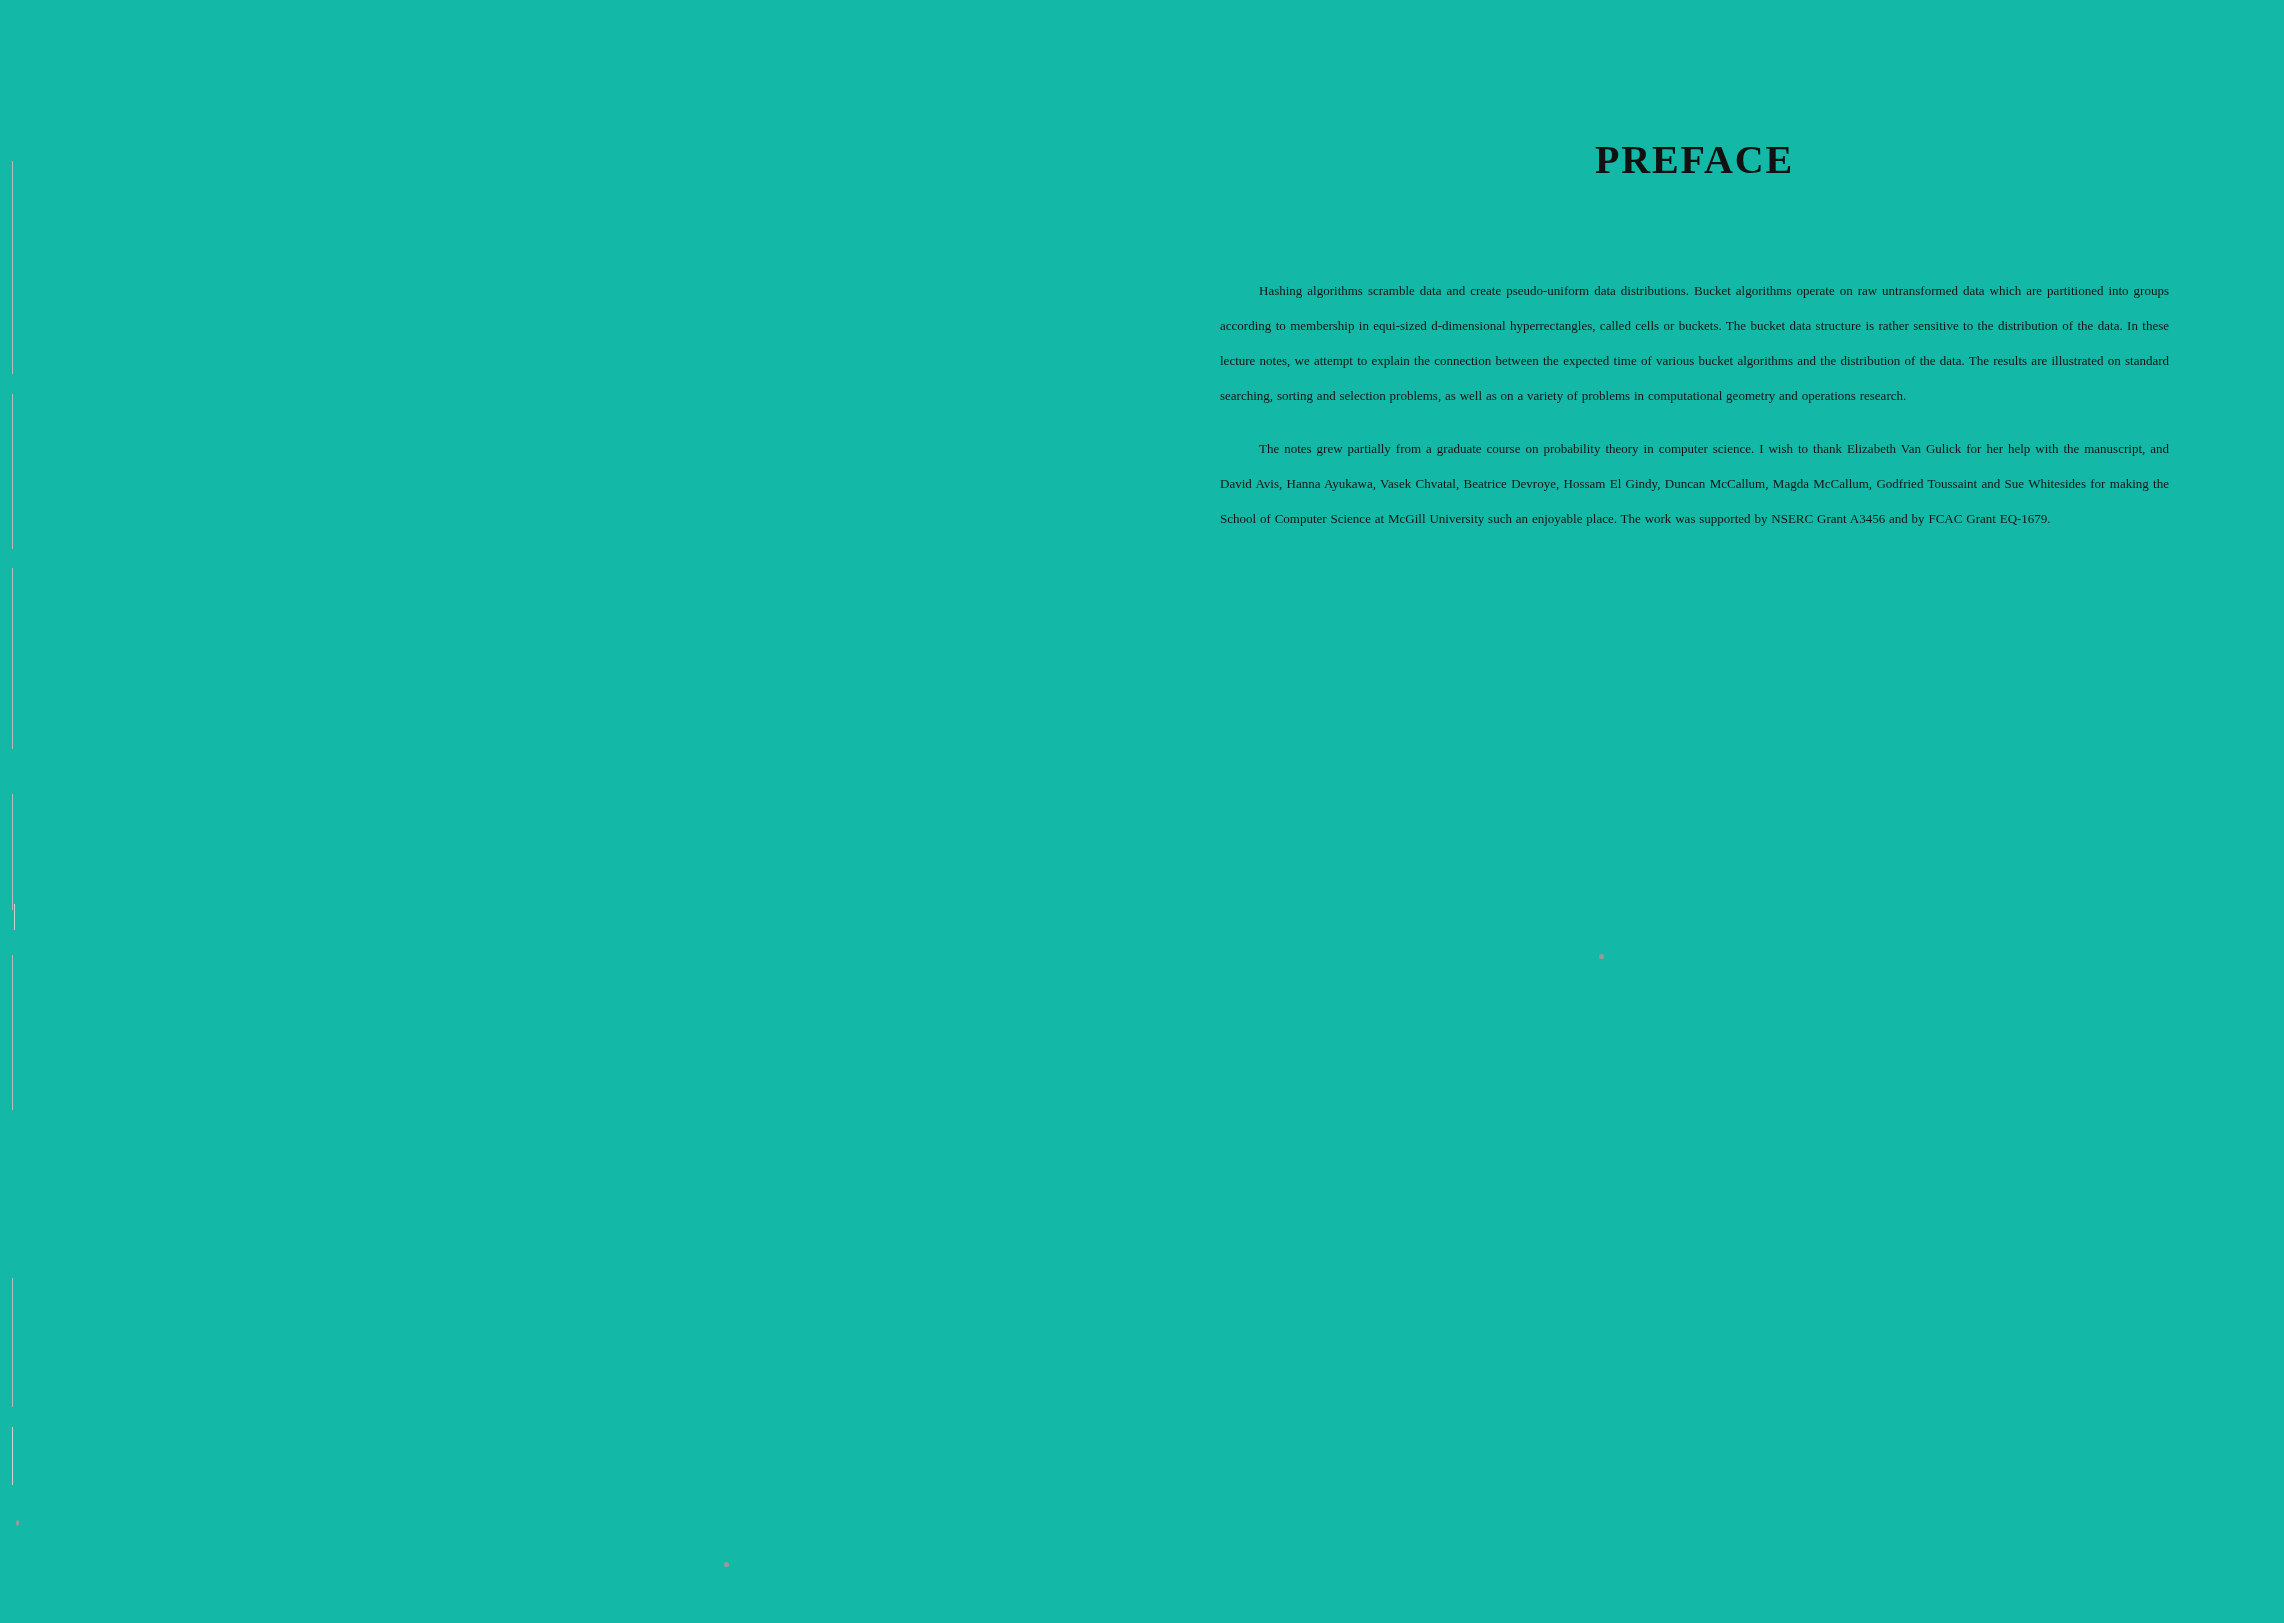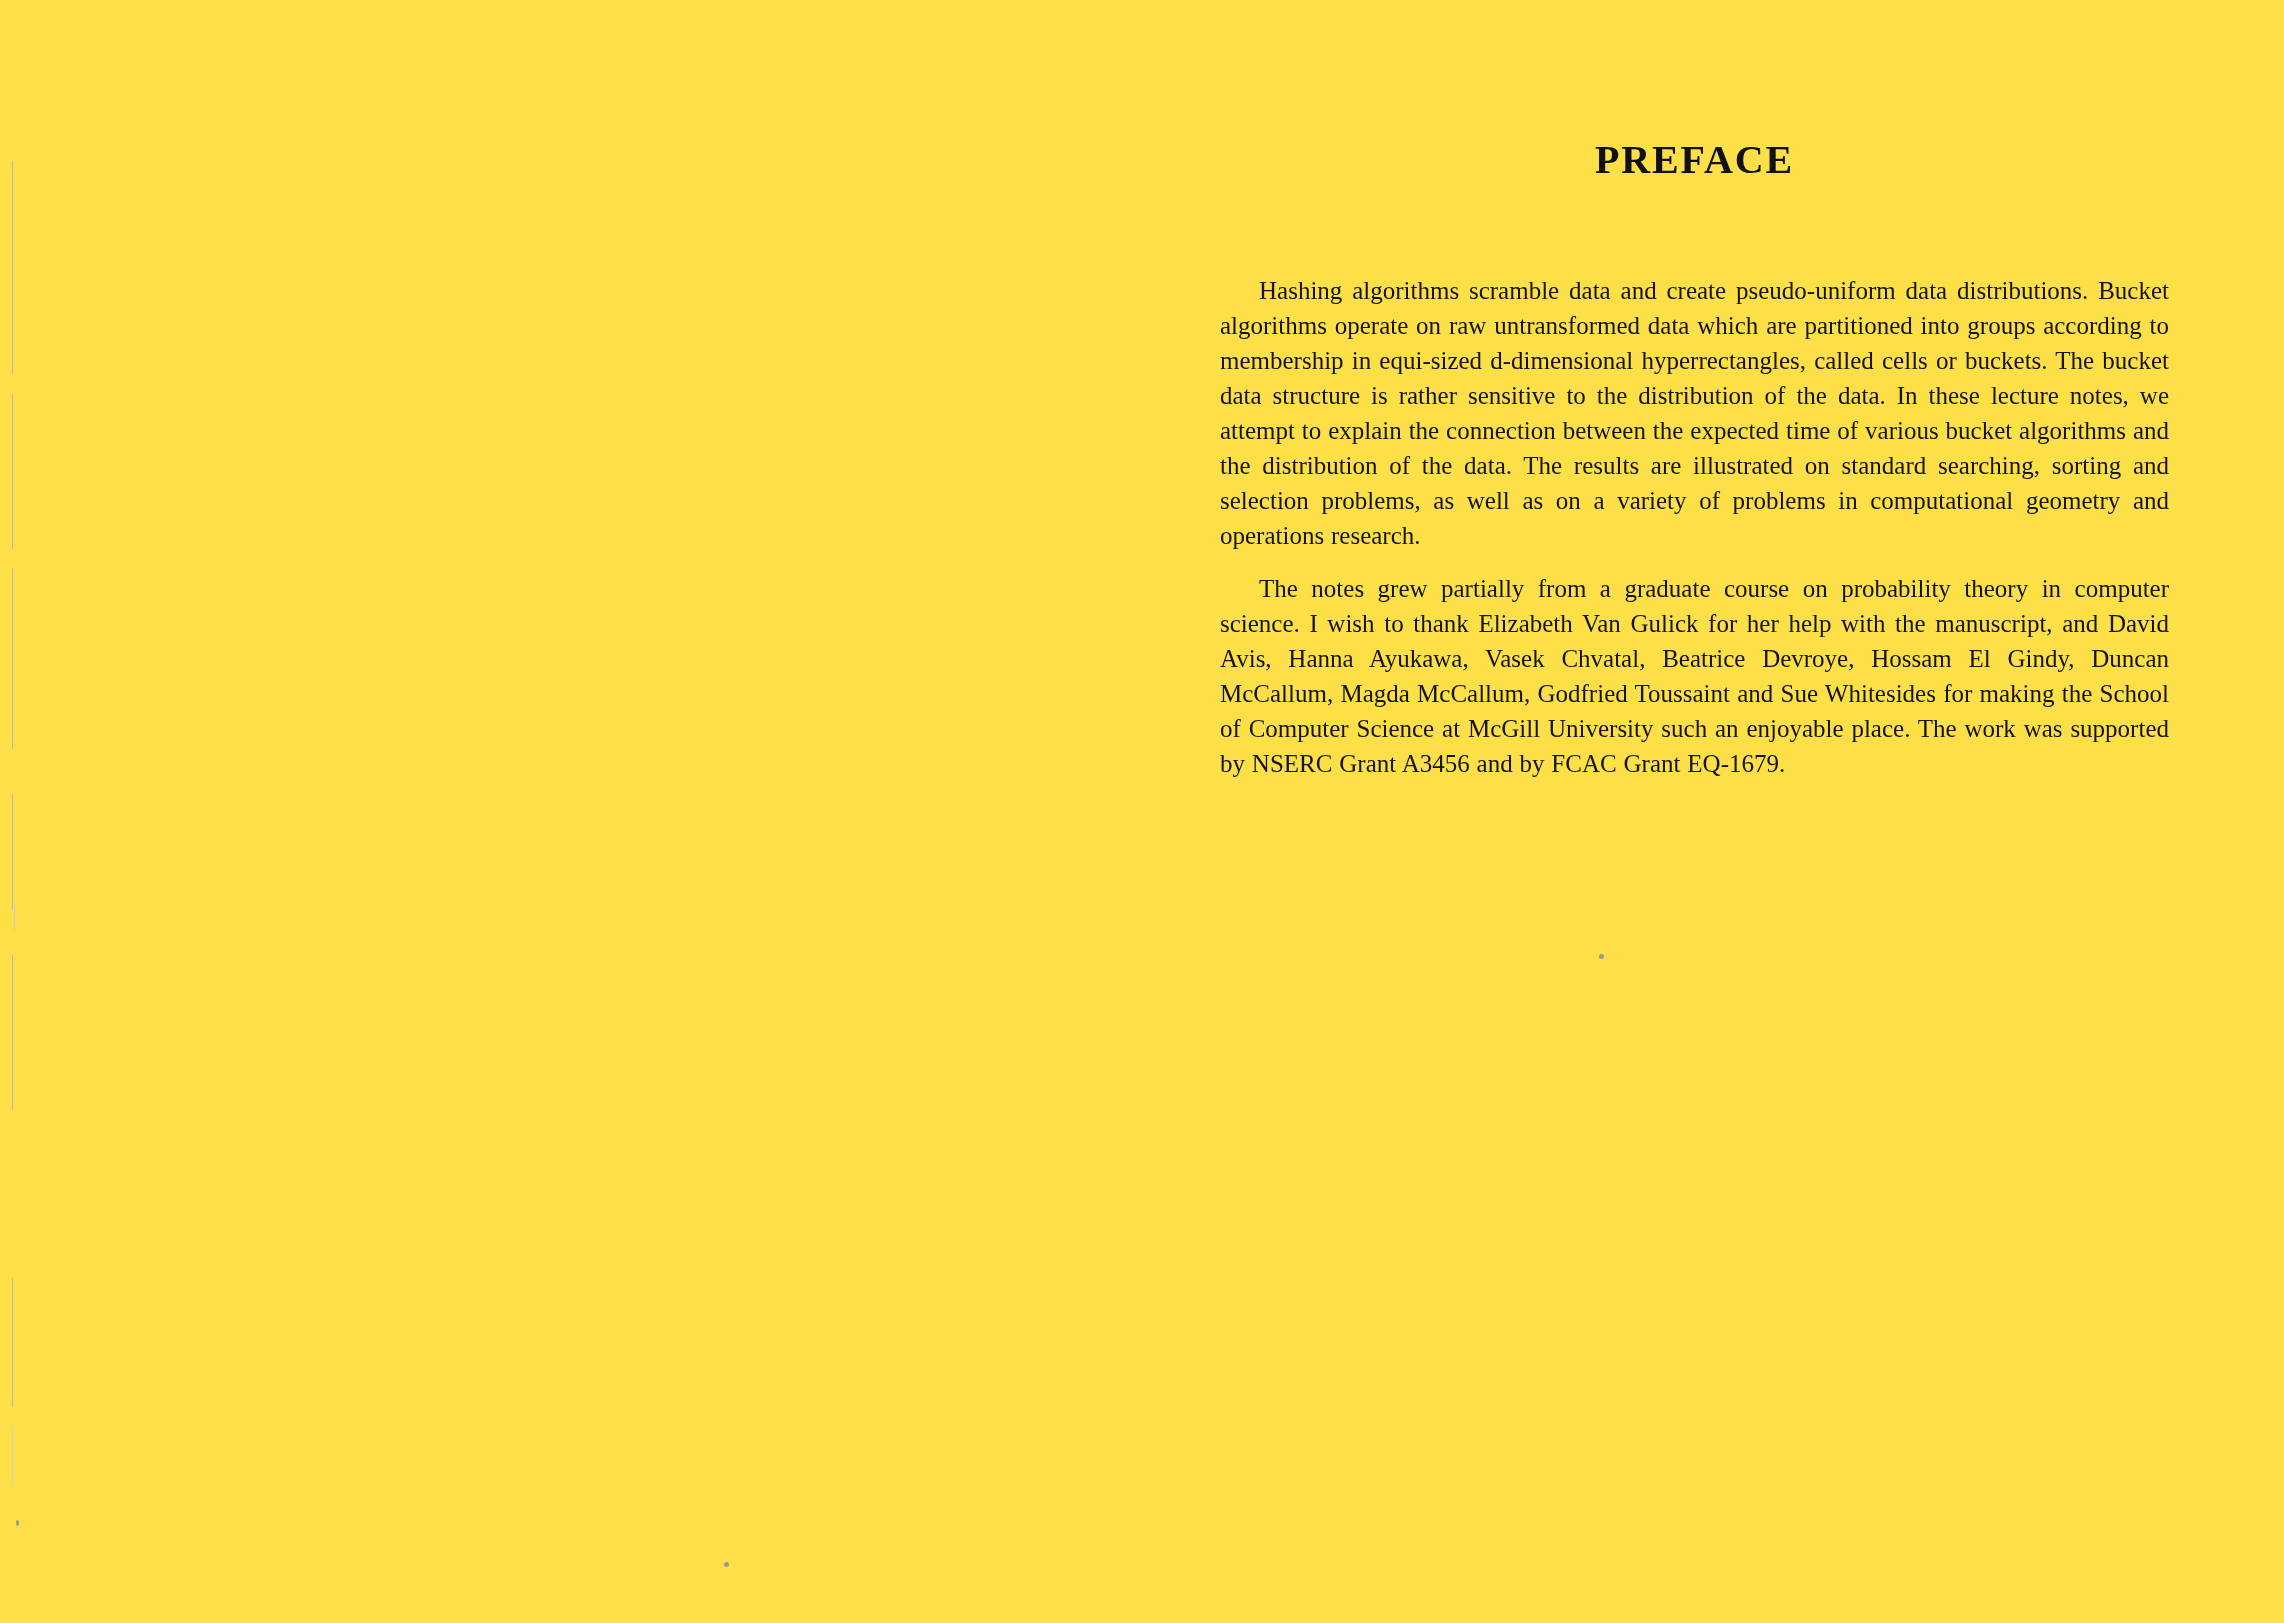--- a/index.html
+++ b/index.html
@@ -4,21 +4,21 @@
 <style>
   html, body {
     margin: 0;
     padding: 0;
     background: #ffffff;
   }
   .page {
     position: relative;
     width: 2284px;
     height: 1624px;
-    background: #fde047;
+    background: #14b8a6;
     overflow: hidden;
     font-family: "Liberation Serif", serif;
   }
 
   
   .edge-mark {
     position: absolute;
     background: #b9b9b9;
     width: 1.3px;
   }
@@ -40,21 +40,21 @@
     font-size: 40px;
     font-weight: bold;
     letter-spacing: 1.9px;
     text-align: center;
     color: #111111;
     margin: 0 0 90px 0;
   }
 
   .para {
     font-family: "Liberation Serif", serif;
-    font-size: 25px;
+    font-size: 13px;
     line-height: 35px;
     color: #141414;
     text-align: justify;
     text-justify: inter-word;
     margin: 0 0 18px 0;
     text-indent: 39px;
     word-spacing: 0.6px;
   }
   .para:last-child {
     margin-bottom: 7px;

